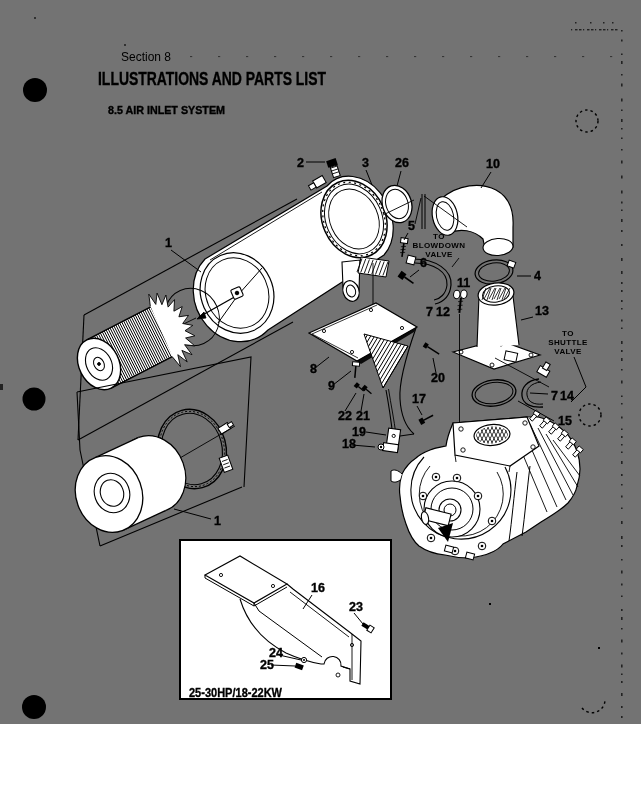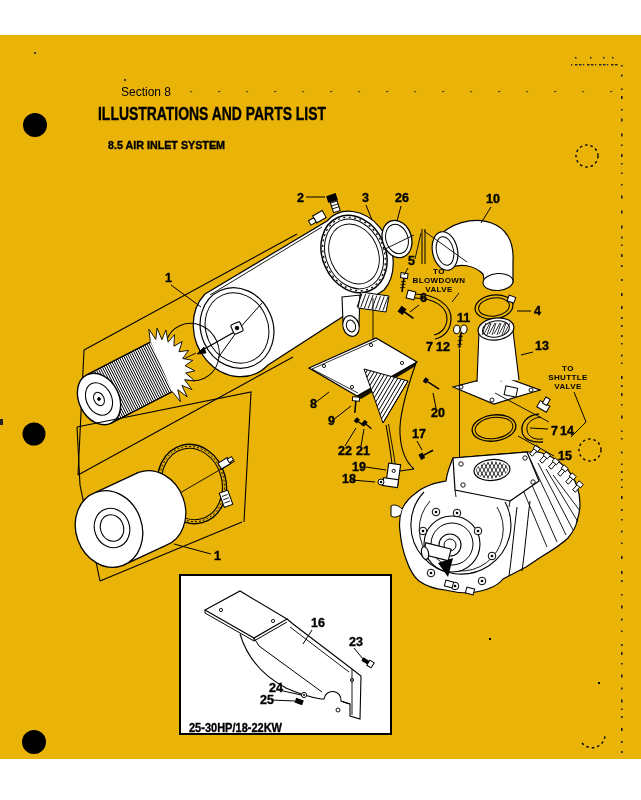--- a/index.html
+++ b/index.html
@@ -1,16 +1,16 @@
 <!DOCTYPE html>
 <html><head>
 <meta charset="utf-8">
 <style>
 html,body{margin:0;padding:0;background:#fff;}
-#page{position:relative;width:641px;height:724px;background:#eab308;overflow:hidden;margin-top:35px;}
+#page{position:relative;width:641px;height:724px;background:#737373;overflow:hidden;}
 text{font-family:"Liberation Sans",sans-serif;fill:#000;}
 </style>
 </head>
 <body>
 <div id="page">
 <svg width="641" height="800" viewBox="0 0 641 800">
 <g fill="#222">
 <rect x="571" y="29" width="1.2" height="1.4"></rect>
 <rect x="575" y="29" width="2.5" height="1.4"></rect>
 <rect x="579" y="29" width="2.5" height="1.4"></rect>

